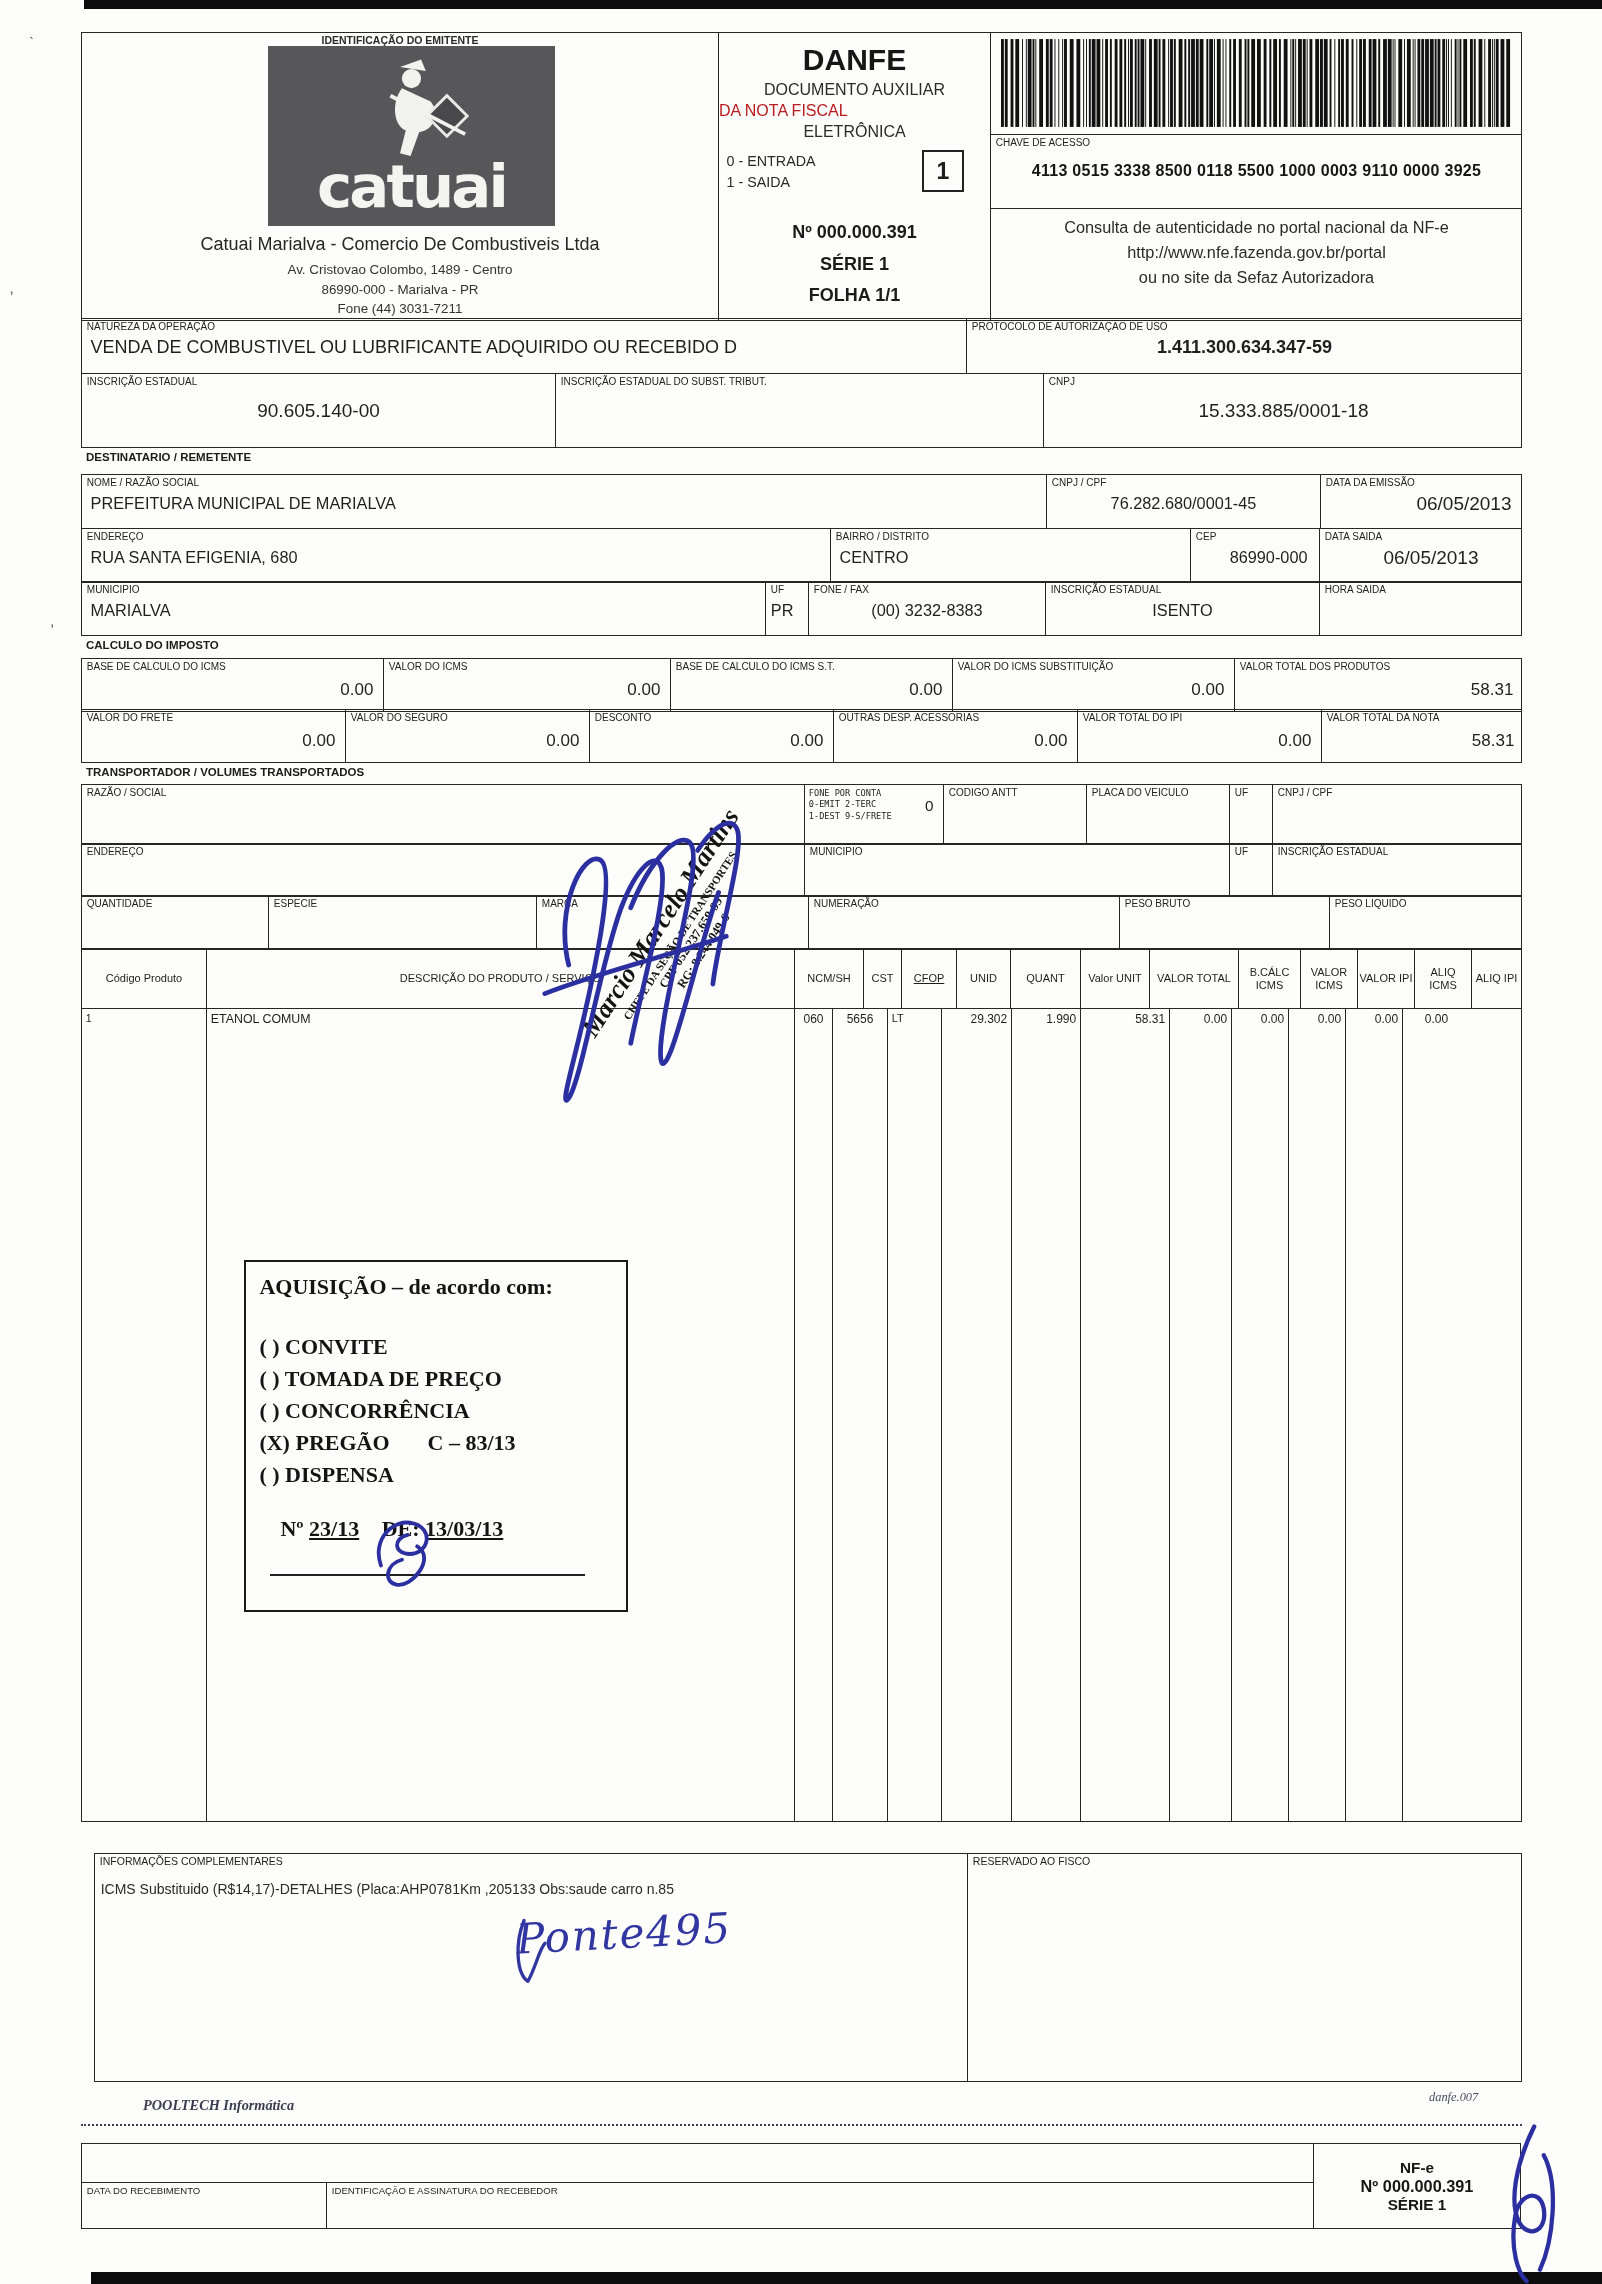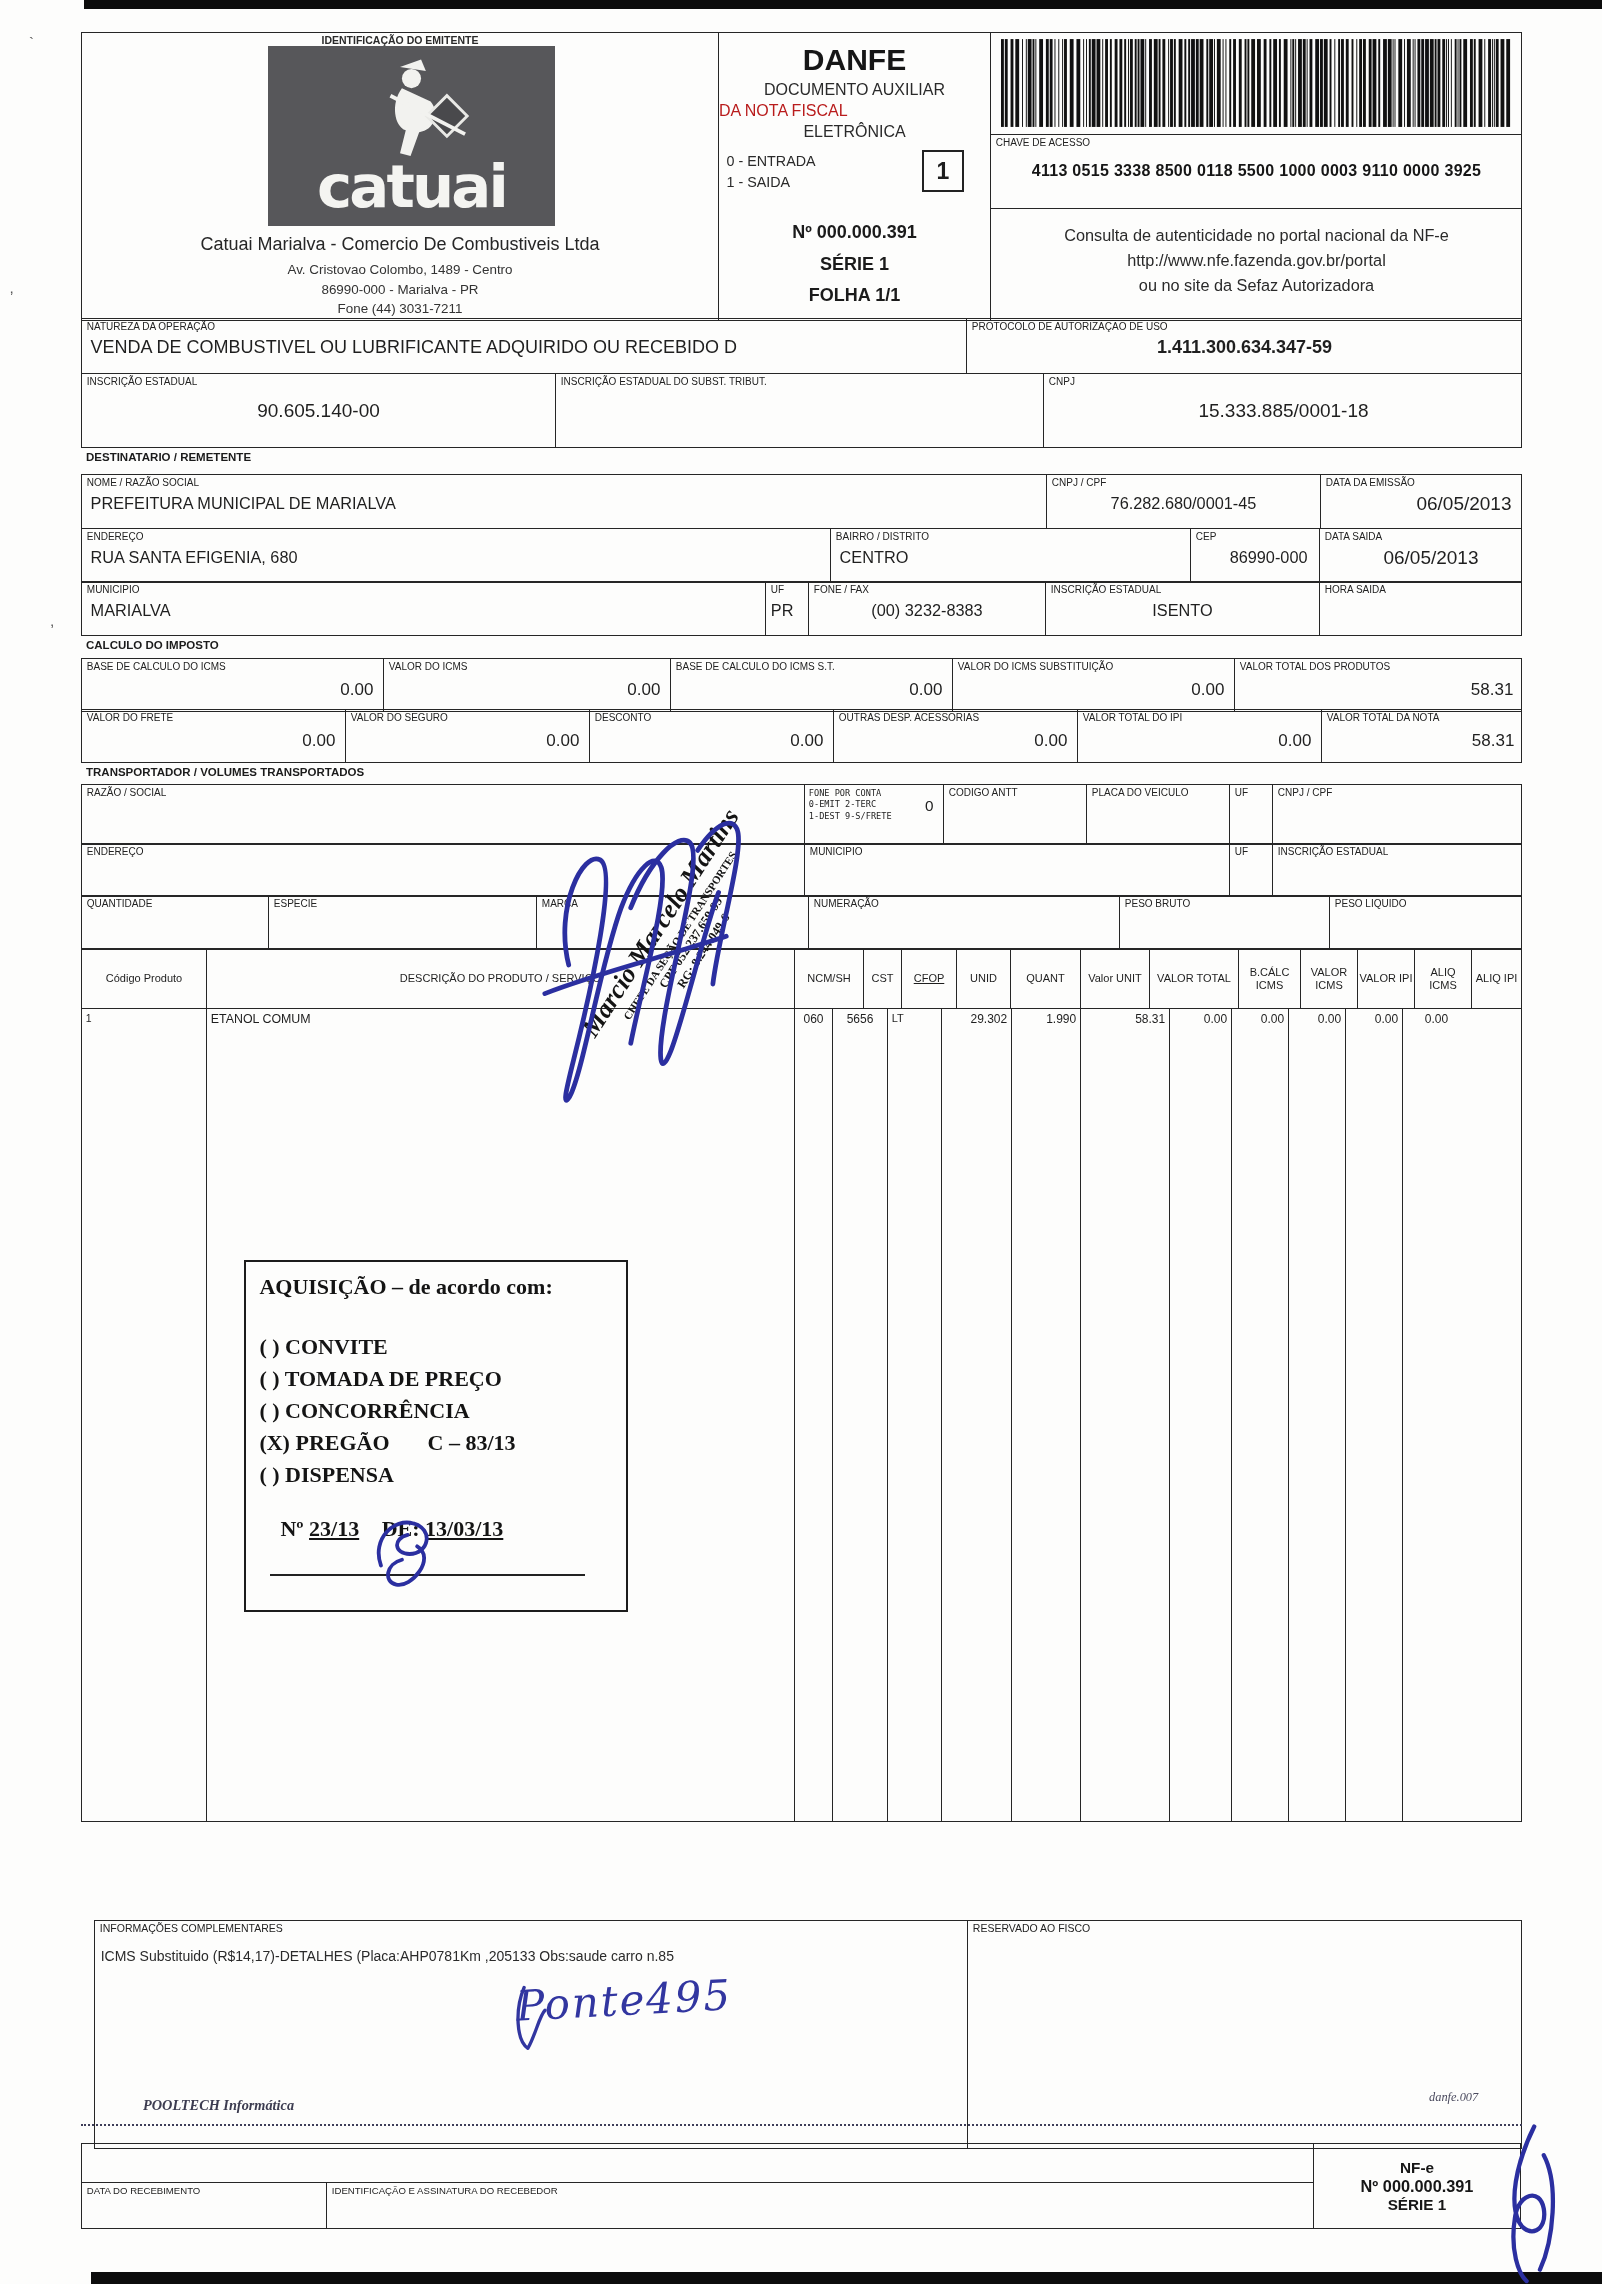--- a/index.html
+++ b/index.html
@@ -198,21 +198,21 @@
             <rect x="516" y="0" width="1" height="92"></rect>
             <rect x="518" y="0" width="3" height="92"></rect>
             <rect x="523" y="0" width="4" height="92"></rect>
             <rect x="529" y="0" width="4" height="92"></rect>
           </svg>
       </div>
       <div style="height:73px;border-top:1.9px solid #262626;position:relative;">
         <div class="lb">CHAVE DE ACESSO</div>
         <div class="abs" style="left:0;top:27px;width:100%;text-align:center;font-size:16px;font-weight:bold;color:#161616;letter-spacing:0.3px;">4113 0515 3338 8500 0118 5500 1000 0003 9110 0000 3925</div>
       </div>
-      <div style="flex:1;border-top:1.9px solid #262626;position:relative;padding-top:14px;">
+      <div style="flex:1;border-top:1.9px solid #262626;position:relative;padding-top:6px;">
         <div style="text-align:center;font-size:16.3px;color:#2a2a2a;line-height:25px;">Consulta de autenticidade no portal nacional da NF-e</div>
         <div style="text-align:center;font-size:16.3px;color:#2a2a2a;line-height:25px;">http://www.nfe.fazenda.gov.br/portal</div>
         <div style="text-align:center;font-size:16.3px;color:#2a2a2a;line-height:25px;">ou no site da Sefaz Autorizadora</div>
       </div>
     </div>
   </div>
 
   <div class="row" style="left:81px;top:318px;width:1441px;height:56px;">
     <div class="c" style="width:884px;">
       <div class="lb">NATUREZA DA OPERAÇÃO</div>
@@ -495,21 +495,21 @@
     <svg class="ink" style="left:0;top:0;" width="401" height="363" viewBox="0 0 420 380">
       <g fill="none" stroke="#2b2fa0" stroke-width="5" stroke-linecap="round">
         <path d="M95,180 C80,120 110,60 128,70 C146,80 120,200 100,280 C92,312 88,330 96,318 C110,292 128,180 150,120 C166,78 186,60 192,78 C200,104 170,210 160,262"></path>
         <path d="M160,120 C180,70 210,40 222,52 C236,66 206,170 196,230 C188,276 190,300 202,270 C216,234 238,140 252,104"></path>
         <path d="M70,210 C120,190 200,170 260,150"></path>
         <path d="M230,60 C250,30 268,24 272,40 C278,62 252,150 246,200"></path>
       </g>
     </svg>
   </div>
 
-  <div class="row" style="left:94px;top:1920px;width:1428px;height:229px;">
+  <div class="row" style="left:94px;top:1853px;width:1428px;height:229px;">
     <div class="c" style="width:872px;">
       <div class="lb" style="font-size:10.5px;">INFORMAÇÕES COMPLEMENTARES</div>
       <div style="font-size:14px;color:#2a2a2a;padding:13.4px 7.6px 0 5.7px;">ICMS Substituido (R$14,17)-DETALHES (Placa:AHP0781Km ,205133 Obs:saude carro n.85</div>
       <div class="hand" style="position:absolute;left:421px;top:55px;font-size:42px;transform:rotate(-3deg);letter-spacing:1.9px;">Ponte495</div>
       <svg class="ink" style="left:411px;top:57px;" width="249" height="76" viewBox="0 0 260 80">
         <path d="M18,10 C8,34 10,66 22,74 M22,74 C30,60 34,40 40,34" fill="none" stroke="#3236a0" stroke-width="3.5" stroke-linecap="round"></path>
       </svg>
     </div>
     <div class="c" style="width:556px;">
       <div class="lb" style="font-size:10.5px;">RESERVADO AO FISCO</div>

